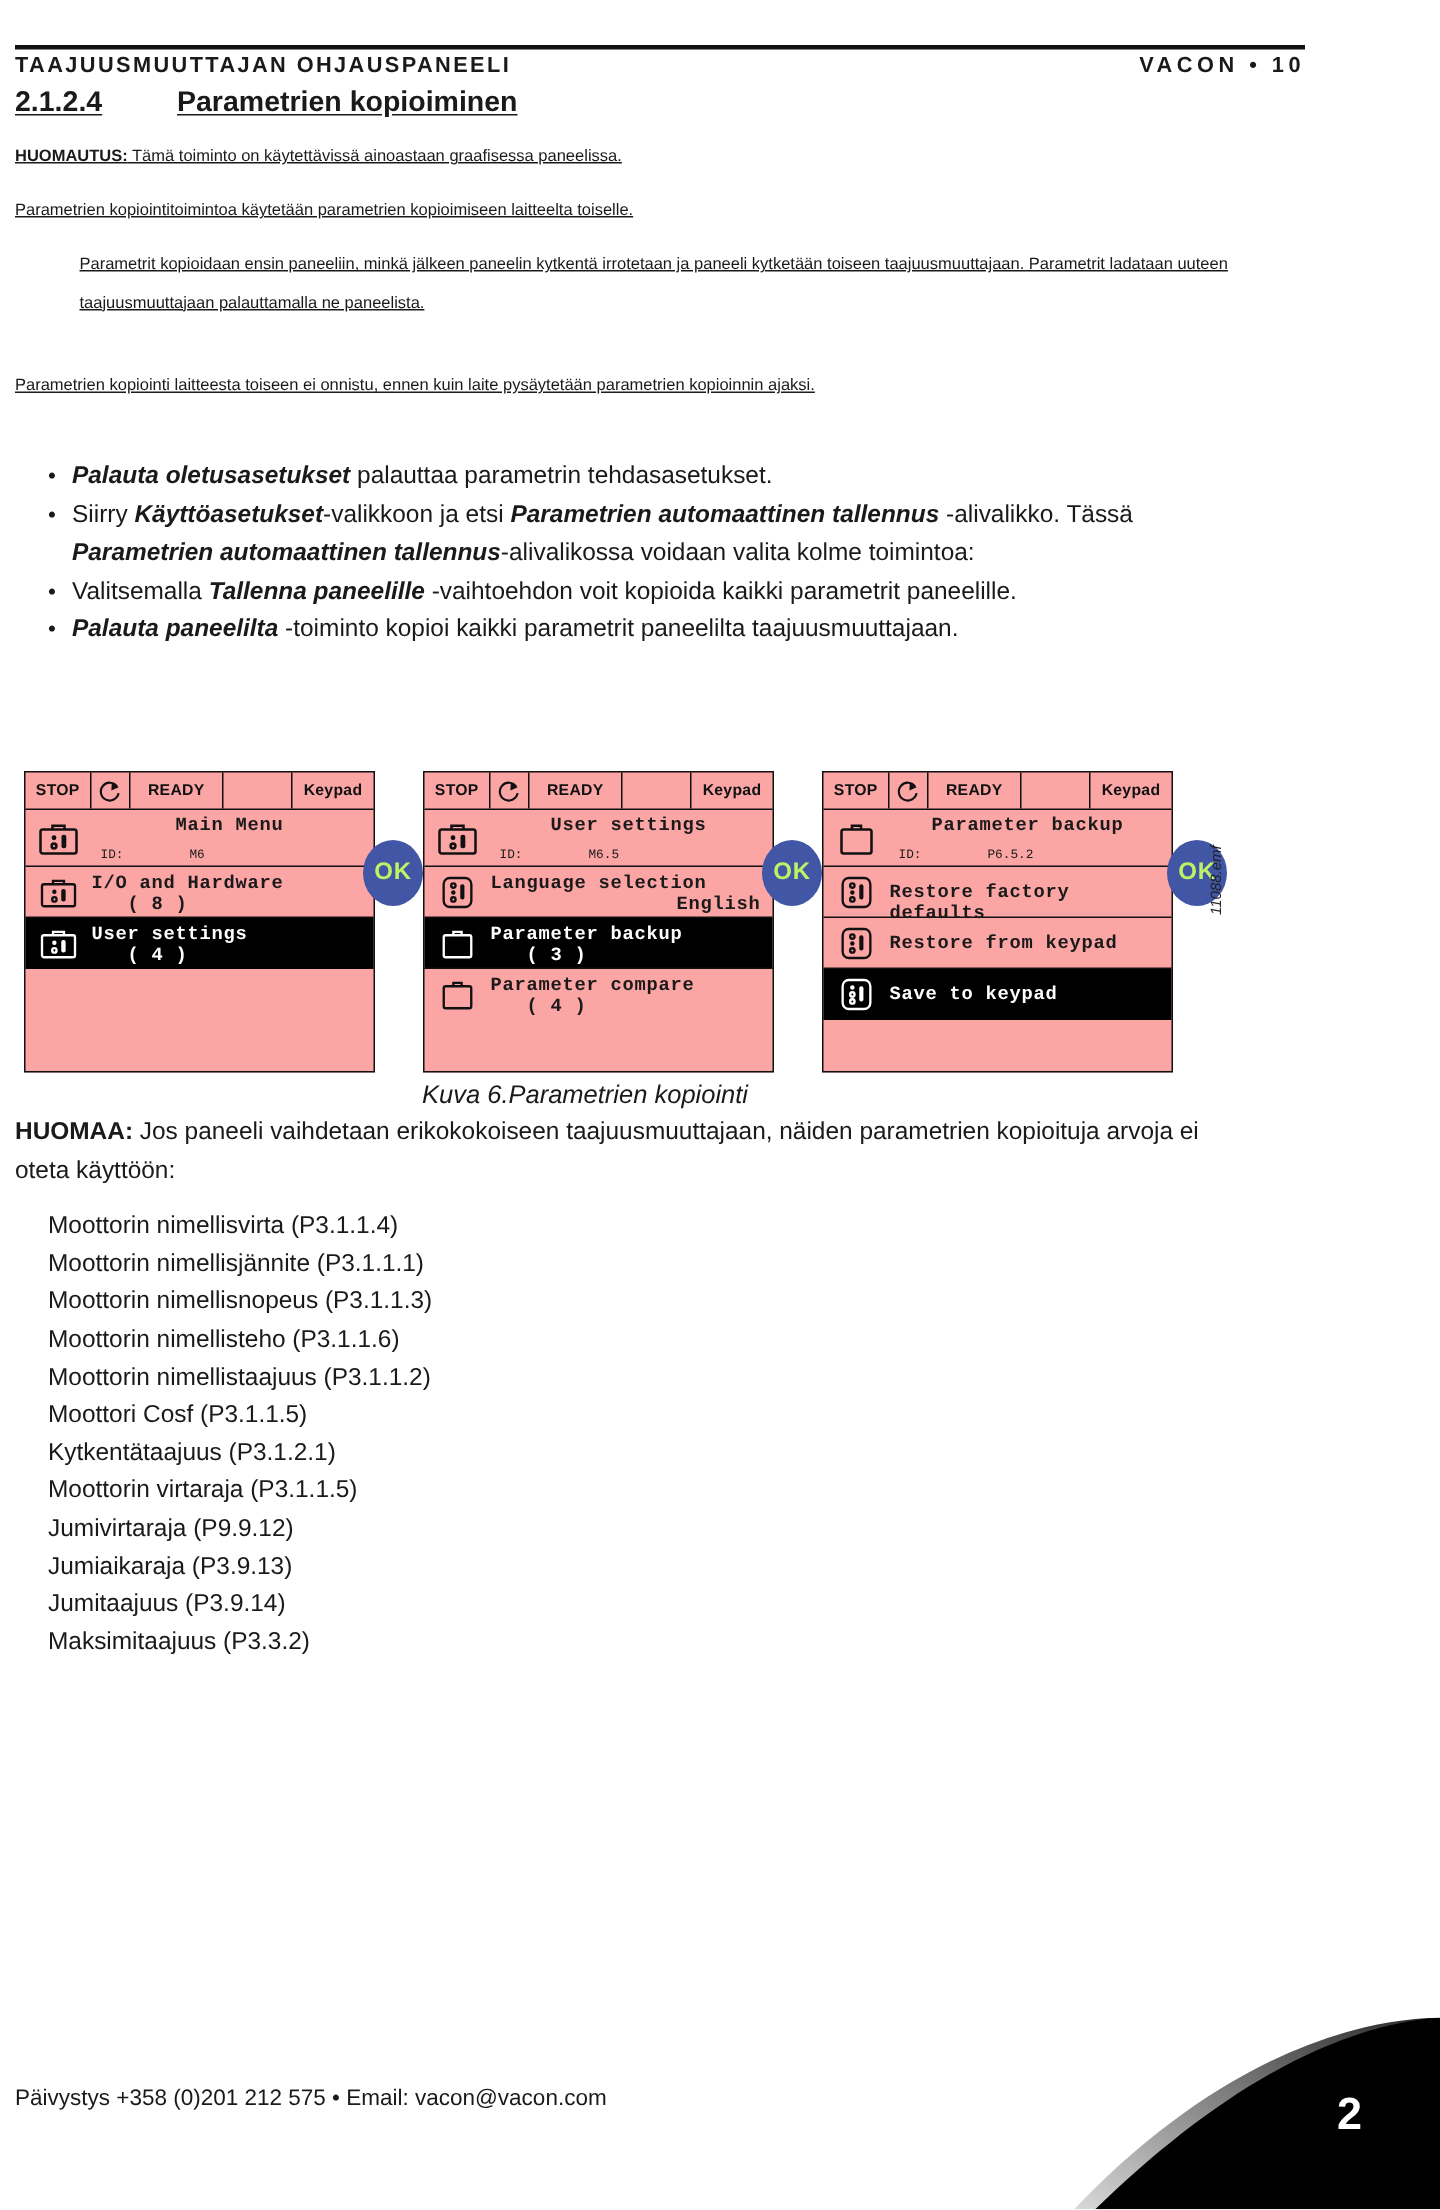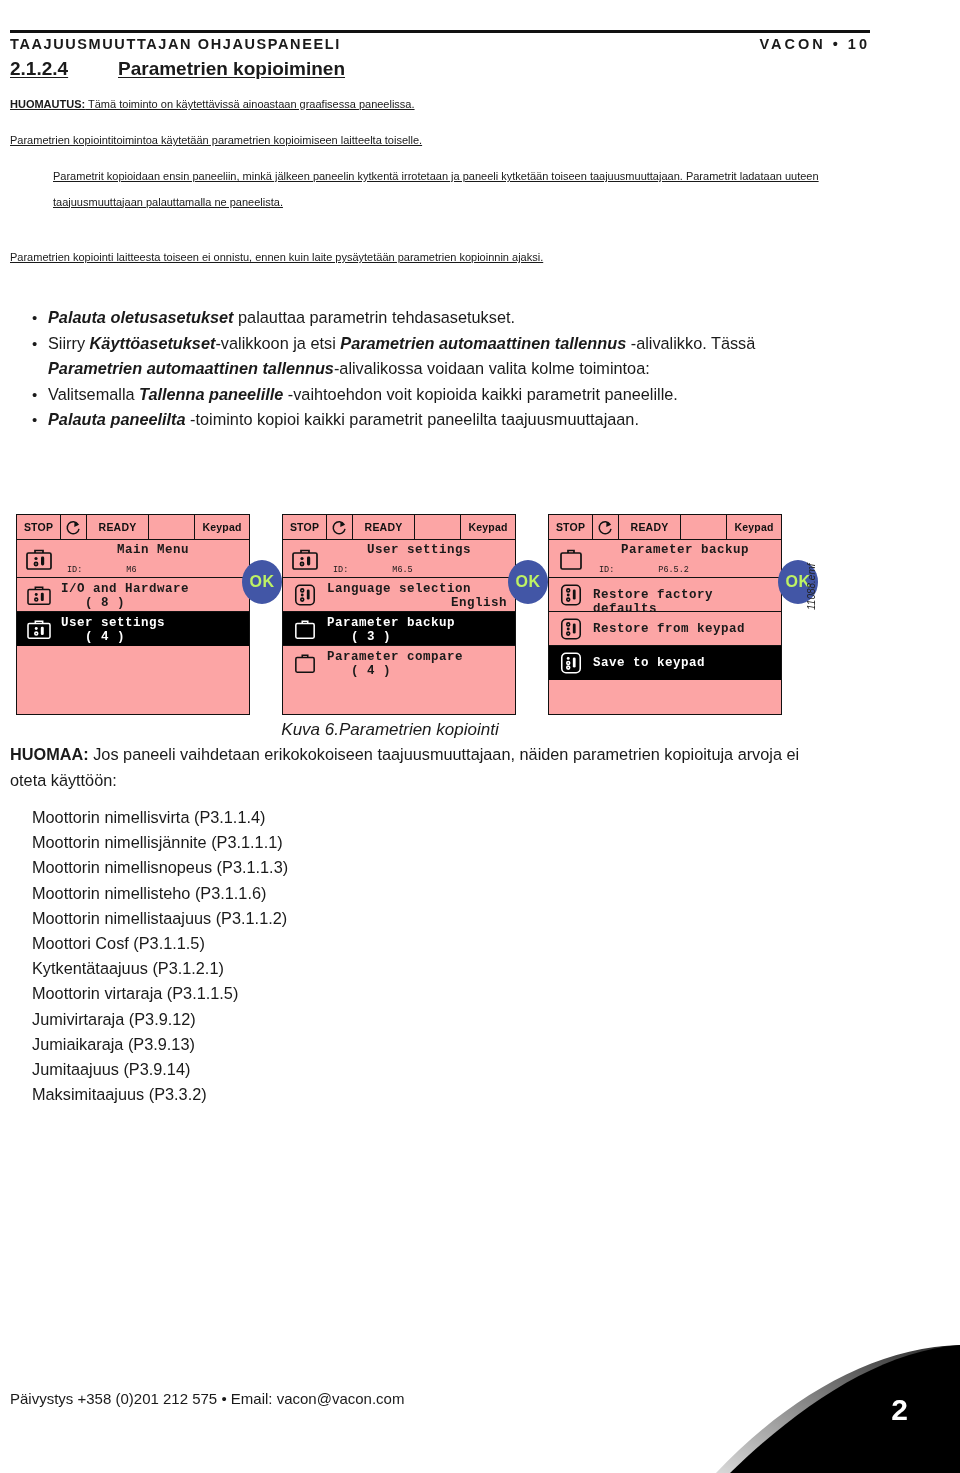--- a/index.html
+++ b/index.html
@@ -448,21 +448,21 @@
 
 <div class="param-list">
   <div>Moottorin nimellisvirta (P3.1.1.4)</div>
   <div>Moottorin nimellisjännite (P3.1.1.1)</div>
   <div>Moottorin nimellisnopeus (P3.1.1.3)</div>
   <div>Moottorin nimellisteho (P3.1.1.6)</div>
   <div>Moottorin nimellistaajuus (P3.1.1.2)</div>
   <div>Moottori Cosf (P3.1.1.5)</div>
   <div>Kytkentätaajuus (P3.1.2.1)</div>
   <div>Moottorin virtaraja (P3.1.1.5)</div>
-  <div>Jumivirtaraja (P3.9.12)</div>
+  <div>Jumivirtaraja (P9.9.12)</div>
   <div>Jumiaikaraja (P3.9.13)</div>
   <div>Jumitaajuus (P3.9.14)</div>
   <div>Maksimitaajuus (P3.3.2)</div>
 </div>
 
 <div class="footer-text">Päivystys +358 (0)201 212 575 • Email: vacon@vacon.com</div>
 <div class="footer-shape">
   <svg width="340" height="128" viewBox="0 0 340 128">
     <defs>
       <linearGradient id="fade" x1="0" y1="1" x2="1" y2="0">

